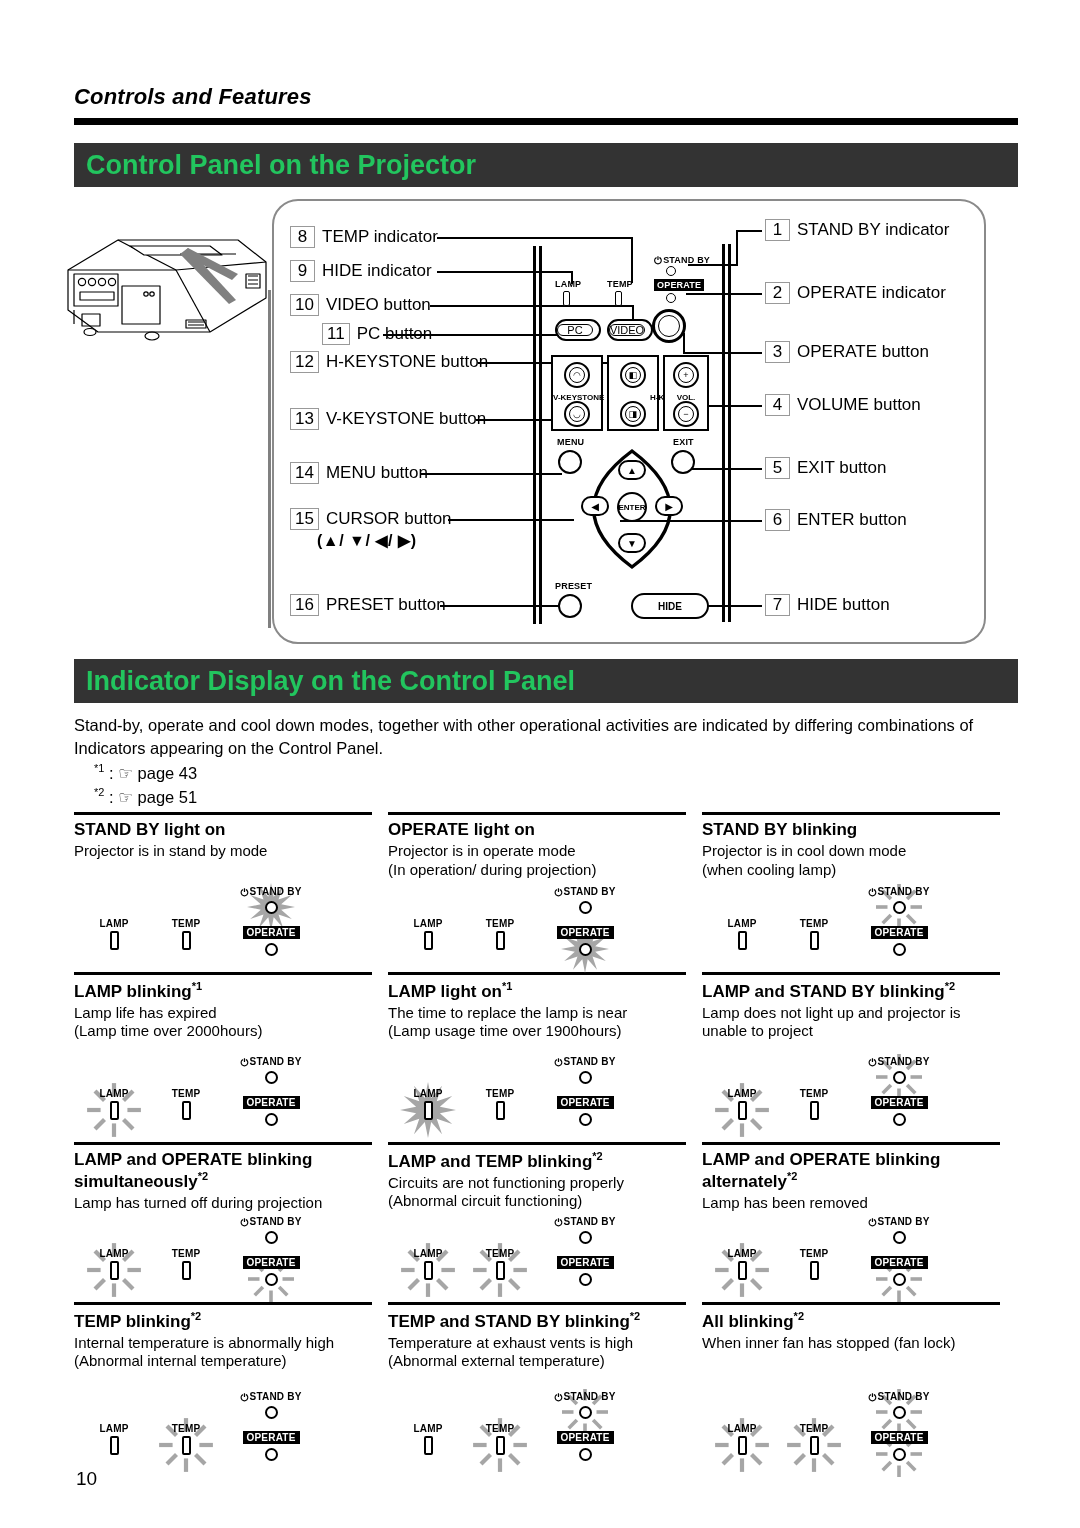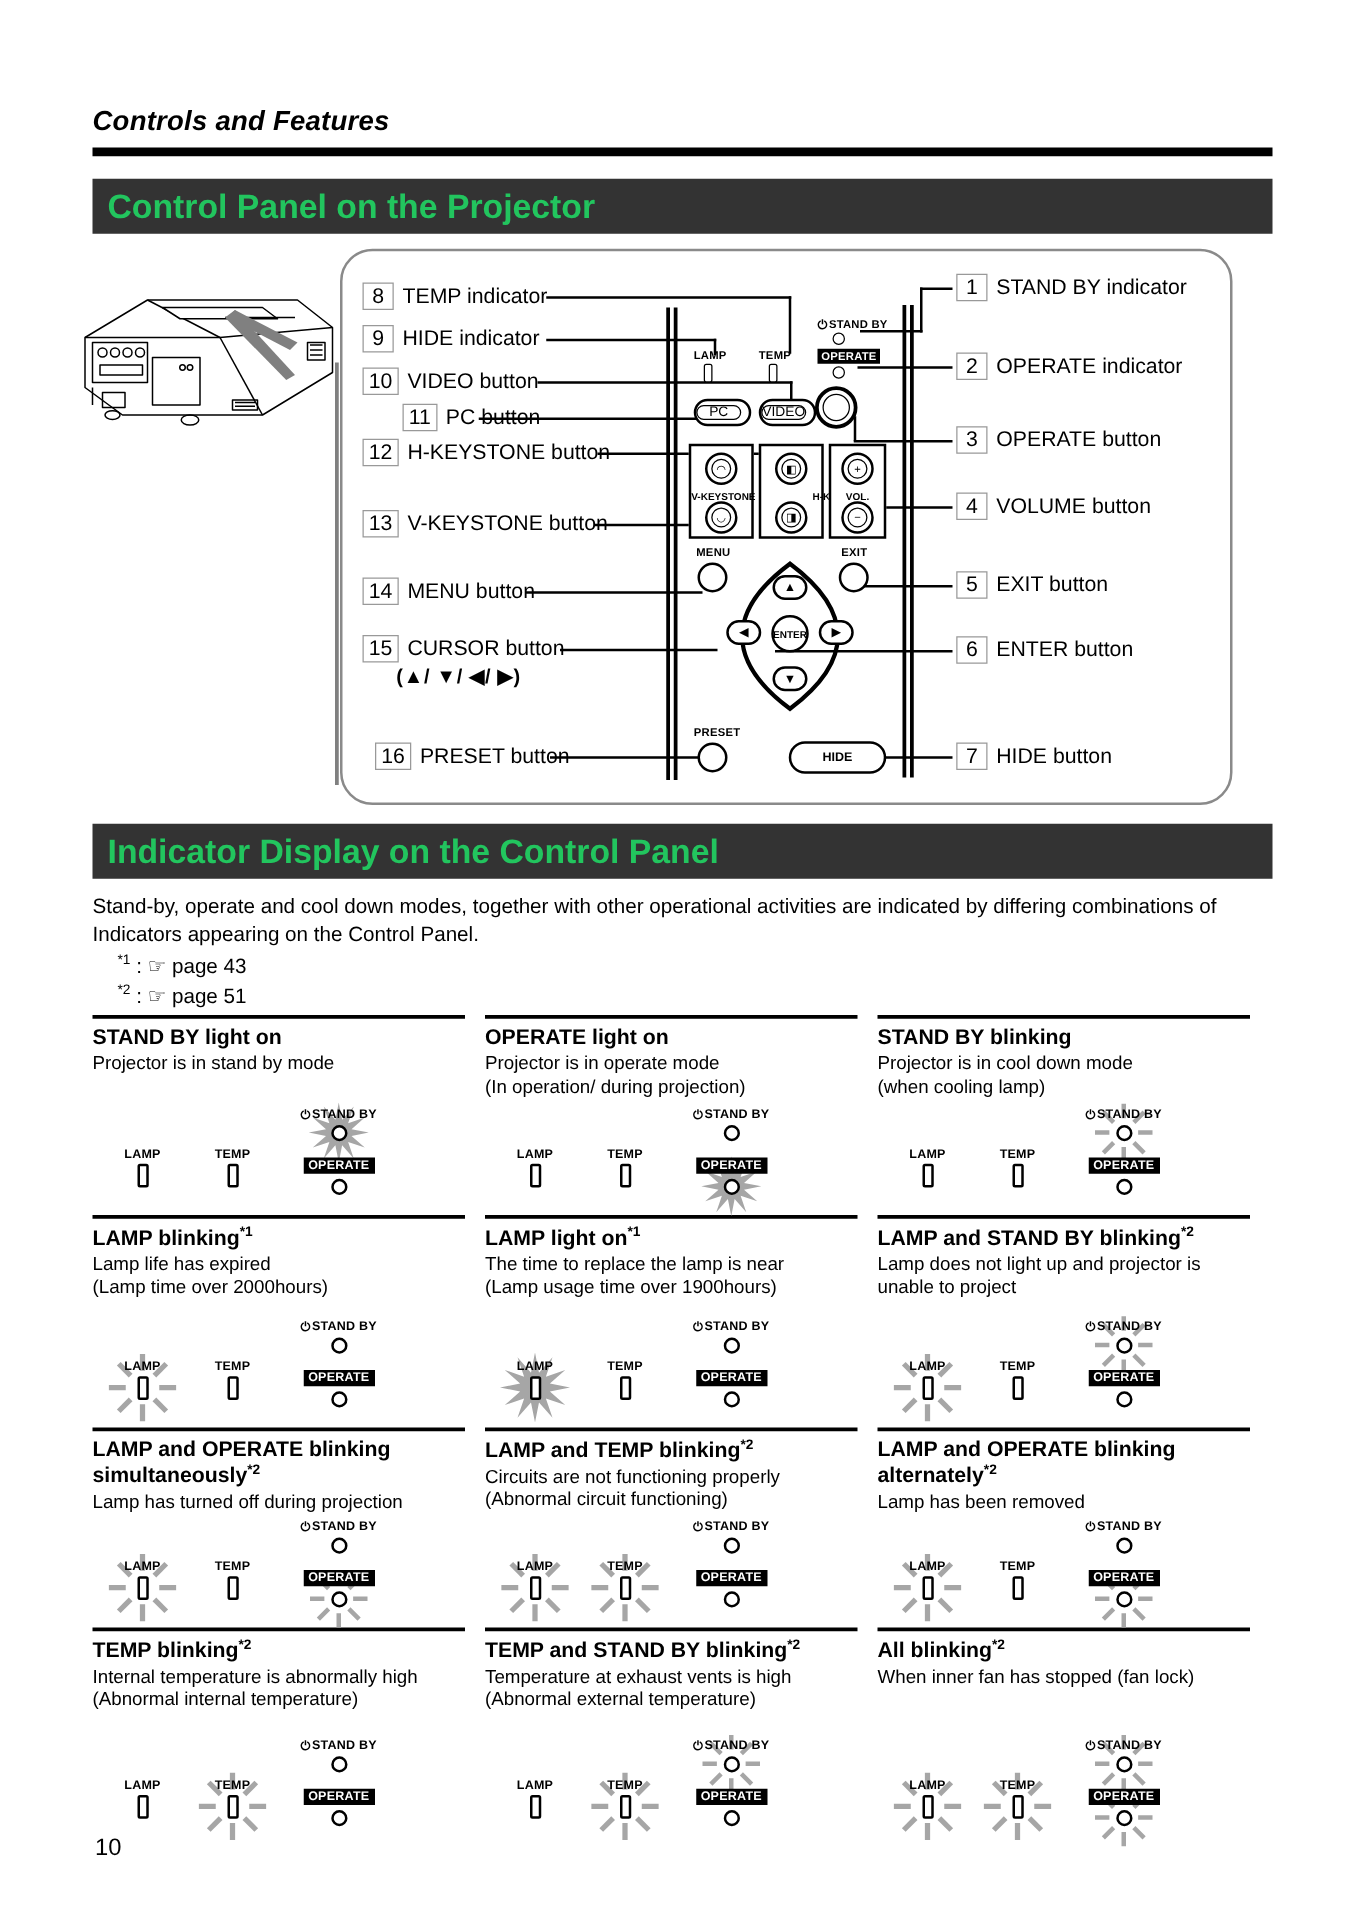--- a/index.html
+++ b/index.html
@@ -458,21 +458,21 @@
 </div>
 <div class="leader" style="left:420px; top:473px; width:142px;"></div>
 
 <div class="callout" style="left:290px; top:508px;">
   <span class="cnum">15</span>
   <span class="ctext">CURSOR button</span>
 </div>
 <div class="callout-sub" style="position:absolute; left:317px; top:531px; font-size:16px; font-weight:bold;">(▲/ ▼/ ◀/ ▶)</div>
 <div class="leader" style="left:448px; top:519px; width:126px;"></div>
 
-<div class="callout" style="left:300px; top:594px;">
+<div class="callout" style="left:290px; top:594px;">
   <span class="cnum">16</span>
   <span class="ctext">PRESET button</span>
 </div>
 <div class="leader" style="left:440px; top:605px; width:122px;"></div>
 
 <div class="callout" style="left:765px; top:219px;">
   <span class="cnum">1</span>
   <span class="ctext">STAND BY indicator</span>
 </div>
 <div class="leader" style="left:736px; top:230px; width:26px;"></div>

